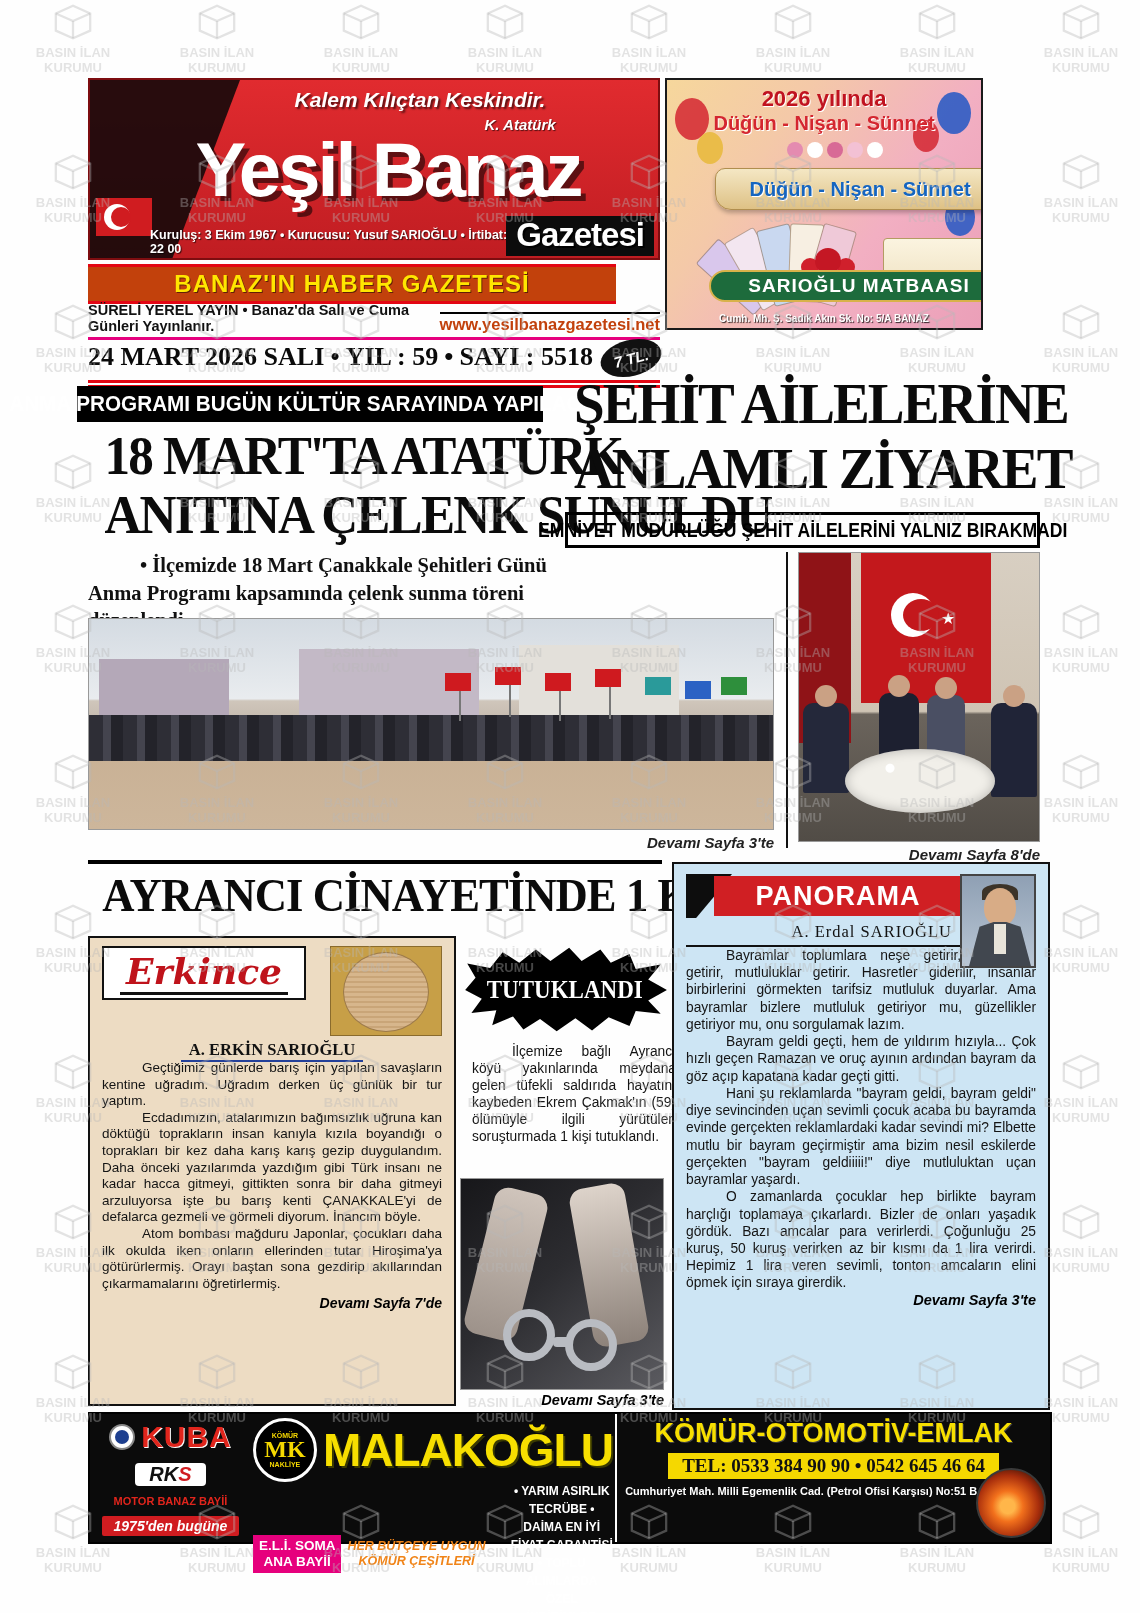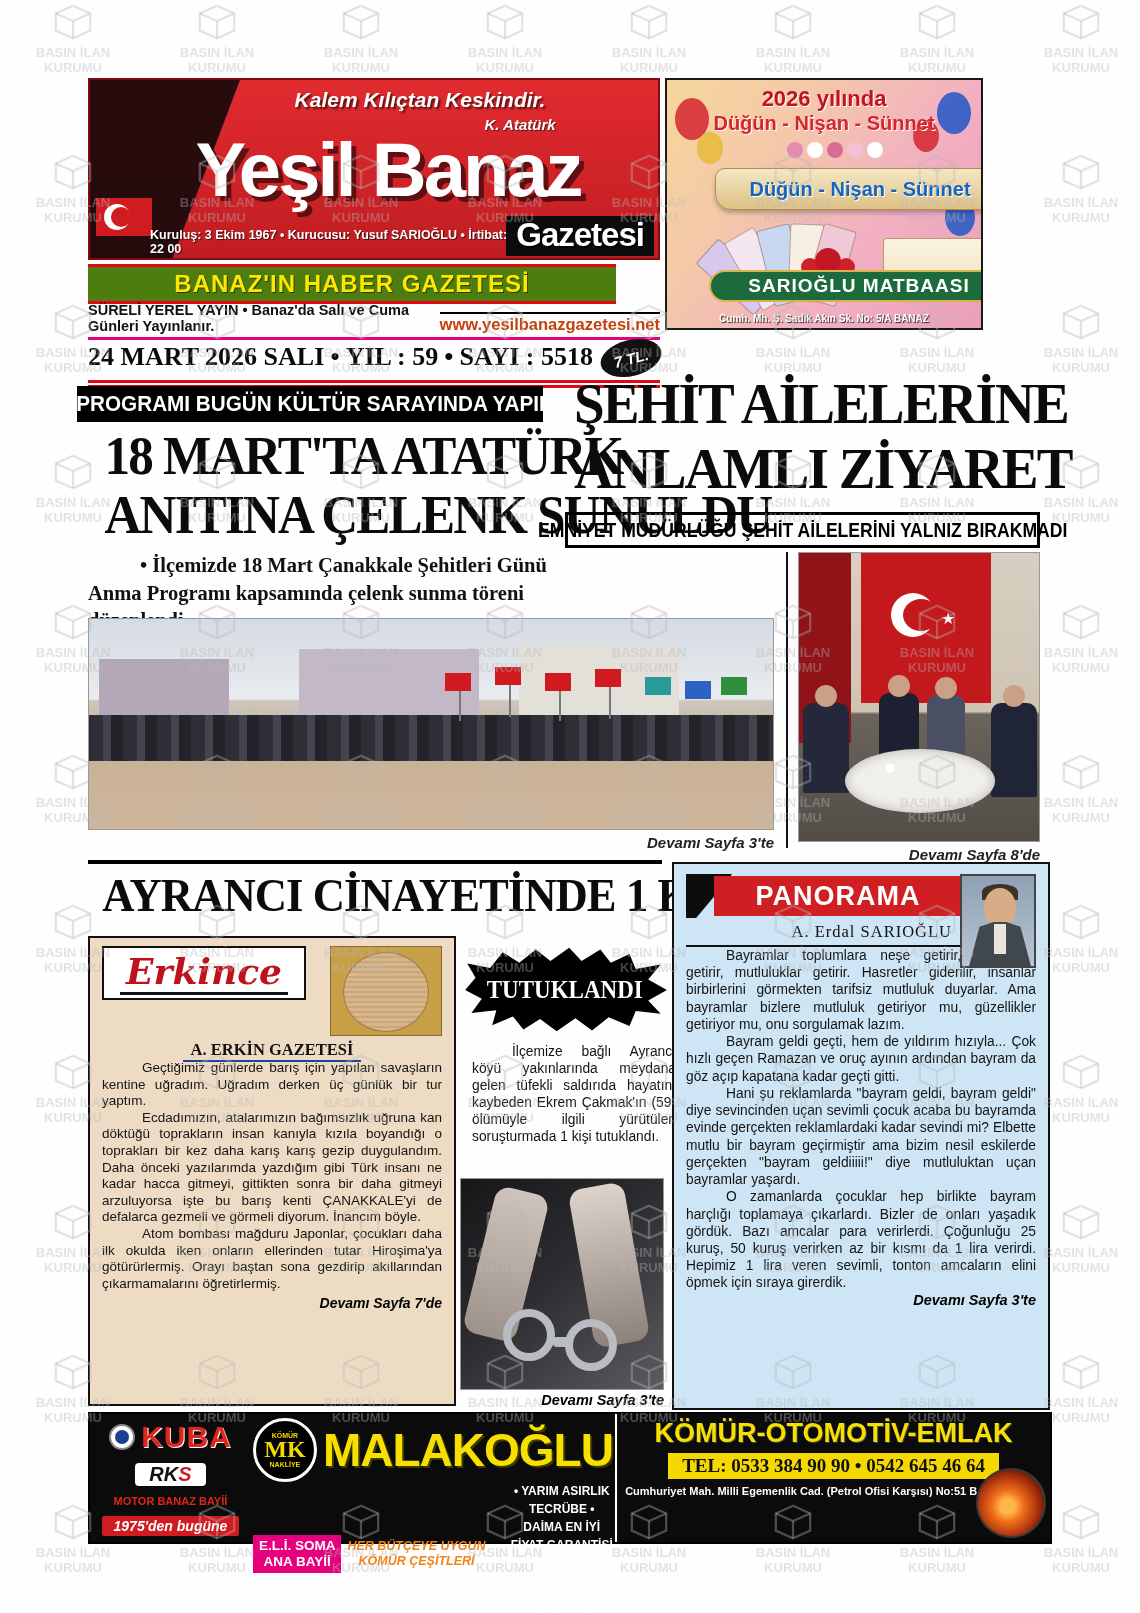--- a/index.html
+++ b/index.html
@@ -24,21 +24,21 @@
   #mast-slogan { left:150px; top:8px; width:360px; text-align:center; color:#fff;
                  font-weight:bold; font-style:italic; font-size:21px; text-shadow:2px 2px 2px rgba(0,0,0,.6); }
   #mast-author { left:300px; top:36px; width:260px; text-align:center; color:#fff;
                  font-weight:bold; font-style:italic; font-size:15px; text-shadow:1px 1px 1px rgba(0,0,0,.6); }
   #mast-title { left:28px; top:52px; width:540px; text-align:center; color:#fff; font-weight:bold;
                 font-size:76px; letter-spacing:-3px; line-height:1; text-shadow:5px 5px 0 rgba(0,0,0,.55); }
   #mast-found { left:60px; top:148px; width:420px; color:#fff; font-weight:bold; font-size:12.5px;
                 text-shadow:1px 1px 1px rgba(0,0,0,.7); }
   #mast-gaz { right:4px; bottom:2px; background:#0c0c0c; color:#fff; font-weight:bold; font-size:33px;
               padding:0 10px 2px 10px; letter-spacing:-1px; text-shadow:2px 2px 0 rgba(0,0,0,.9); }
-  #mast-banner { left:88px; top:264px; width:528px; height:40px; background:#4d7c0f;
+  #mast-banner { left:88px; top:264px; width:528px; height:40px; background:#c2410c;
                  border-top:3px solid #e30613; border-bottom:3px solid #e30613;
                  display:flex; align-items:center; justify-content:center; }
   #mast-banner span { color:#ffe600; font-weight:bold; font-size:24px; letter-spacing:1px;
                       text-shadow:1px 1px 0 rgba(0,0,0,.5); }
   #pub-row { left:88px; top:308px; width:572px; height:26px; display:flex; justify-content:space-between; align-items:flex-end; }
   #pub-info { font-weight:bold; font-size:14.5px; color:#111; }
   #website { color:#c2410c; font-weight:bold; font-size:16.5px; border-top:2.5px solid #000; padding-top:1px; }
   #rule-magenta { left:88px; top:337px; width:572px; height:3px; background:#e6007e; }
   #date-row { left:88px; top:342px; width:505px; display:flex; justify-content:space-between; align-items:center;
               font-family:"Liberation Serif", serif; font-weight:bold; font-size:26px; color:#0a0a0a; }
@@ -319,21 +319,21 @@
 <div class="abs" id="erkince">
   <div id="erk-head">
     <div id="erk-logo">
       <span>Erkince</span>
     </div>
     <div id="erk-scroll">
       <span class="circ"></span>
     </div>
   </div>
   <div id="erk-author">
-    <span>A. ERKİN GAZETESİ</span>
+    <span>A. ERKİN SARIOĞLU</span>
   </div>
   <div class="bodytext">
     <p>Geçtiğimiz günlerde barış için yapılan savaşların kentine uğradım. Uğradım derken üç günlük bir tur yaptım.</p>
     <p>Ecdadımızın, atalarımızın bağımsızlık uğruna kan döktüğü toprakların insan kanıyla kızıla boyandığı o toprakları bir kez daha karış karış gezip duygulandım. Daha önceki yazılarımda yazdığım gibi Türk insanı ne kadar hacca gitmeyi, gittikten sonra bir daha gitmeyi arzuluyorsa işte bu barış kenti ÇANAKKALE'yi de defalarca gezmeli ve görmeli diyorum. İnancım böyle.</p>
     <p>Atom bombası mağduru Japonlar, çocukları daha ilk okulda iken onların ellerinden tutar Hiroşima'ya götürürlermiş. Orayı baştan sona gezdirip akıllarından çıkarmamalarını öğretirlermiş.</p>
   </div>
   <div id="erk-more">Devamı Sayfa 7'de</div>
 </div>
 
 <div class="abs" id="burst">

